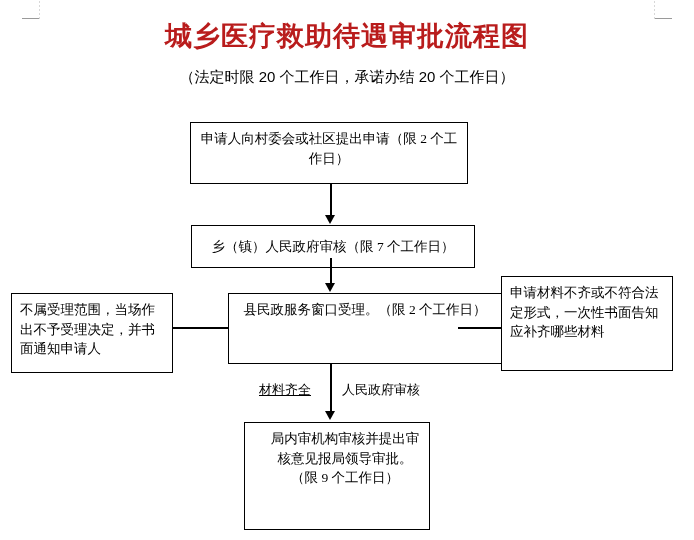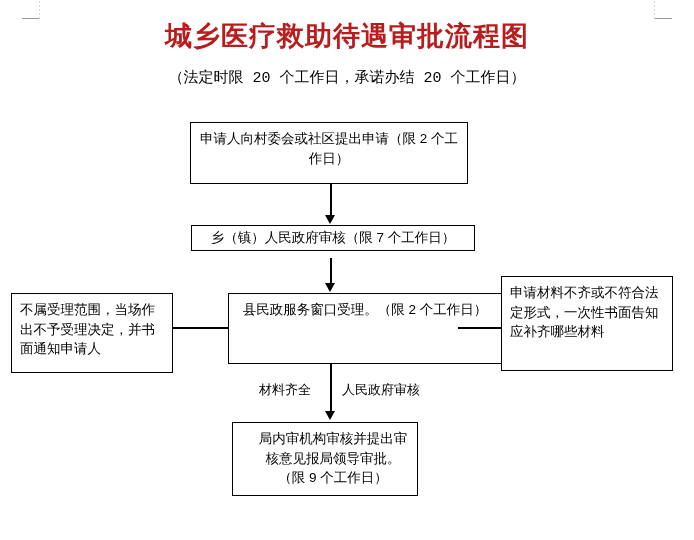--- a/index.html
+++ b/index.html
@@ -60,50 +60,50 @@
     letter-spacing: 1px;
     color: #b91c1c;
     white-space: nowrap;
   }
   .subtitle {
     position: absolute;
     left: 0;
     top: 68px;
     width: 694px;
     text-align: center;
-    font-family: Liberation Mono, monospace;
+    font-family: Liberation Sans, sans-serif;
     font-size: 15px;
     color: #000000;
     white-space: nowrap;
   }
 
   
   .node {
     position: absolute;
     box-sizing: border-box;
     border: 1.4px solid #000000;
     background: #ffffff;
     color: #000000;
-    font-family: Liberation Sans, sans-serif;
+    font-family: Liberation Serif, serif;
     font-size: 13.5px;
     line-height: 1.45;
     padding: 6px 8px;
   }
   .node.center-text { text-align: center; }
   .node.left-text   { text-align: left; }
   .node .inner { display: block; }
 
   #node-apply    { left: 190px; top: 122px; width: 278px; height: 62px; }
-  #node-township { left: 191px; top: 225px; width: 284px; height: 26px;
+  #node-township { left: 191px; top: 225px; width: 284px; height: 43px;
                    display: flex; align-items: center; justify-content: center;
                    padding: 0 6px; }
   #node-window   { left: 228px; top: 293px; width: 274px; height: 71px; }
   #node-reject   { left: 11px;  top: 293px; width: 162px; height: 80px; }
   #node-incomplete { left: 501px; top: 276px; width: 172px; height: 95px; }
-  #node-internal { left: 232px; top: 422px; width: 186px; height: 74px; padding-left: 24px; }
+  #node-internal { left: 244px; top: 422px; width: 186px; height: 108px; padding-left: 24px; }
 
   
   .vline {
     position: absolute;
     width: 1.6px;
     background: #000000;
   }
   .hline {
     position: absolute;
     height: 1.6px;
@@ -131,21 +131,21 @@
   #conn-right  { left: 458px; top: 327px; width: 44px; }
 
   
   .edge-label {
     position: absolute;
     font-family: "DejaVu Sans", "Liberation Sans", sans-serif;
     font-size: 13px;
     color: #000000;
     white-space: nowrap;
   }
-  #label-complete { left: 259px; top: 381px; }
+  #label-complete { left: 259px; top: 381px; text-decoration: underline; }
   #label-legal    { left: 342px; top: 381px; }
 </style>
 </head>
 <body>
 
 <div id="page">
 
   <div class="corner" id="corner-tl">
     <div class="h"></div>
     <div class="v"></div>

